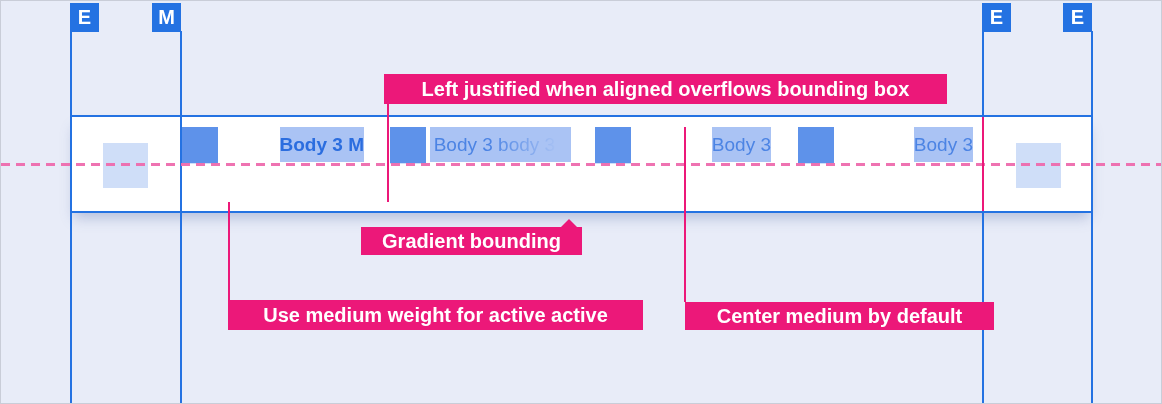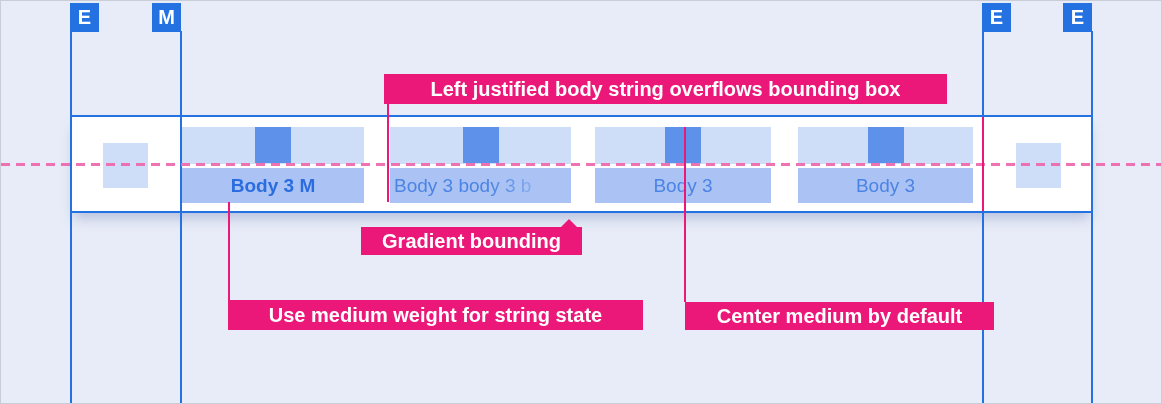--- a/index.html
+++ b/index.html
@@ -47,21 +47,21 @@
     z-index:2;
   }
   .placeholder-square{
     position:absolute;width:45px;height:45px;top:142px;
     background:var(--tab-top-fill);
     z-index:4;
   }
   
   .tab{
     position:absolute;top:126px;height:76px;
-    display:flex;flex-direction:column;justify-content:space-between;
+    display:flex;flex-direction:row;justify-content:space-between;
     z-index:4;
   }
   .tab-top{
     height:37px;background:var(--tab-top-fill);
     display:flex;align-items:flex-start;justify-content:center;
   }
   .tab-icon{width:36px;height:36px;background:var(--icon-fill);}
   .tab-label{
     height:35px;background:var(--tab-label-fill);
     display:flex;align-items:center;justify-content:center;
@@ -152,26 +152,26 @@
   </div>
 
   <div class="center-dashed"></div>
 
   <div class="connector" style="left:386px;top:103px;height:98px"></div>
   <div class="connector" style="left:227px;top:201px;height:98px"></div>
   <div class="connector" style="left:683px;top:126px;height:175px"></div>
   <div class="connector" style="left:981px;top:116px;height:94px"></div>
 
   <div class="callout" style="left:383px;top:73px;width:563px;height:30px">
-    <span>Left justified body string overflows bounding box</span>
+    <span>Left justified when aligned overflows bounding box</span>
   </div>
   <div class="callout" style="left:360px;top:226px;width:221px;height:28px">
     <span class="caret-up"></span>
     <span>Gradient bounding</span>
   </div>
   <div class="callout" style="left:227px;top:299px;width:415px;height:30px">
-    <span>Use medium weight for string state</span>
+    <span>Use medium weight for active active</span>
   </div>
   <div class="callout" style="left:684px;top:301px;width:309px;height:28px">
     <span>Center medium by default</span>
   </div>
 
 </div>
 
 </body></html>

